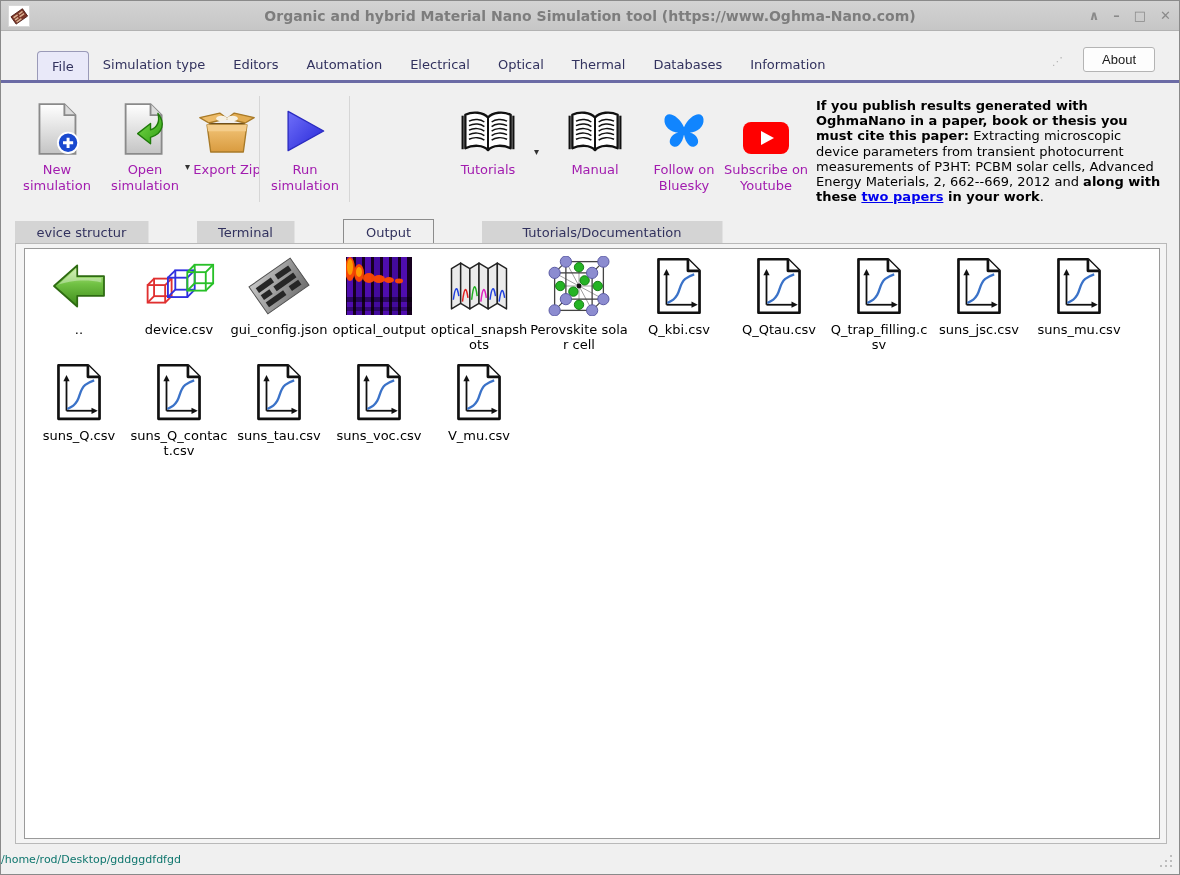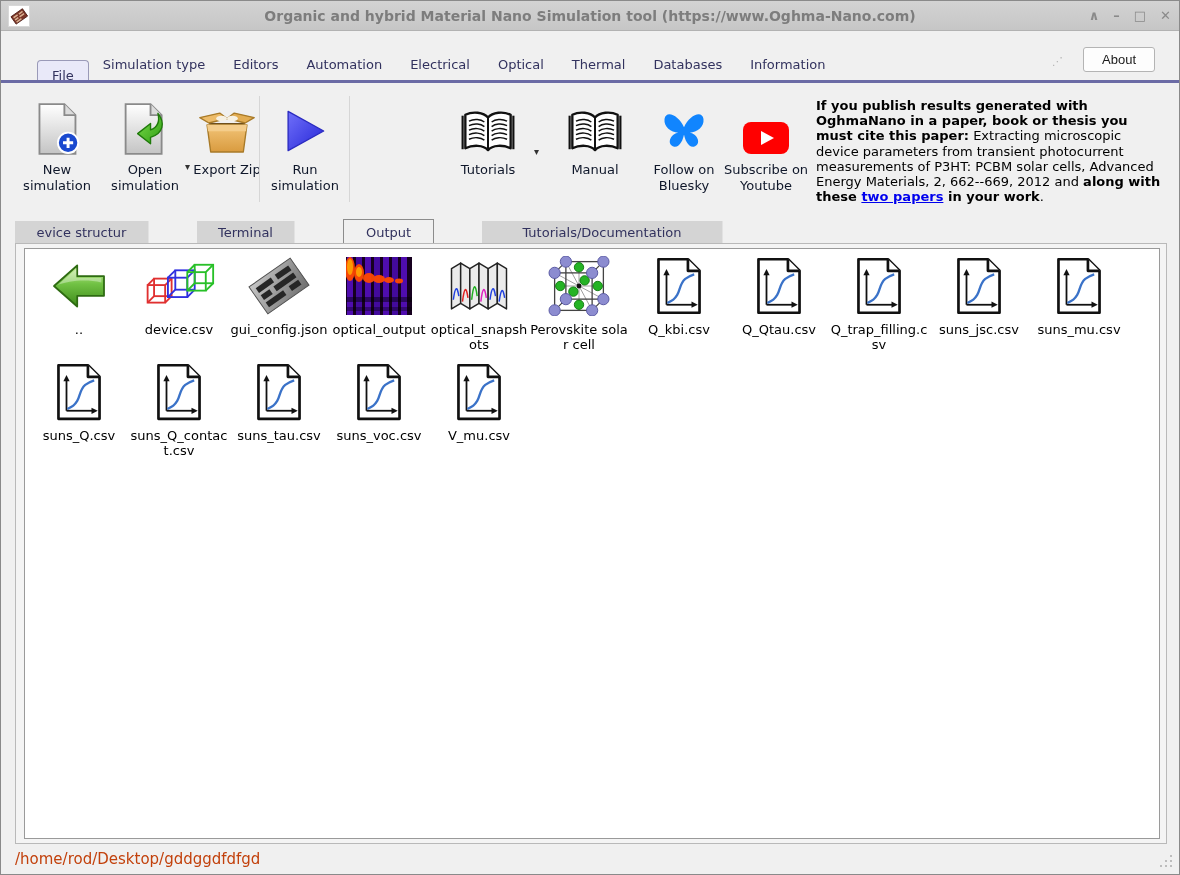--- a/index.html
+++ b/index.html
@@ -12,30 +12,30 @@
     display:flex; align-items:center; }
   .appicon { position:absolute; left:7px; top:4px; width:22px; height:22px; background:#fff; border:1px solid #d8d8d8; display:flex; align-items:center; justify-content:center; }
   .title { width:100%; text-align:center; font-size:14px; font-weight:bold; color:#7d7d7d; }
   .winctrls { position:absolute; right:8px; top:0; height:30px; display:flex; align-items:center; gap:14px; }
   .winctrls span { color:#8a8a8a; font-size:13px; font-weight:bold; cursor:default; line-height:30px; }
 
   
   .menurow { position:absolute; left:0; top:30px; width:100%; height:52px; background:#f0f0f0; }
   .menutabs { position:absolute; left:36px; bottom:3px; display:flex; align-items:flex-end; }
   .menutab { padding:7px 14px 8px 14px; font-size:13px; color:#32325e; cursor:default; }
-  .menutab.active { background:#e9e9f9; border:1px solid #9a9ab8; border-bottom:none; border-radius:4px 4px 0 0; padding-bottom:0; margin-bottom:-3px; }
+  .menutab.active { background:#e9e9f9; border:1px solid #9a9ab8; border-bottom:none; border-radius:4px 4px 0 0; padding-bottom:9px; margin-bottom:-3px; }
   .menuline { position:absolute; left:0; bottom:0; width:100%; height:3px; background:#6b6ba5; }
   .about-grip { position:absolute; right:116px; top:24px; color:#b5b5b5; font-size:11px; }
   .aboutbtn { position:absolute; right:24px; top:16px; padding:4px 18px; background:#fdfdfd; border:1px solid #b4b4b4; border-radius:3px; font-size:13px; color:#1a1a1a; }
 
   
   .ribbon { position:absolute; left:0; top:85px; width:100%; height:127px; background:#f0f0f0; }
   .tbtn { position:absolute; top:8px; display:flex; flex-direction:column; align-items:center; cursor:default; }
   .tbtn-icon { height:62px; display:flex; align-items:flex-end; justify-content:center; }
-  .tbtn-label { margin-top:6px; font-size:13px; color:#0f172a; text-align:center; line-height:16px; }
+  .tbtn-label { margin-top:6px; font-size:13px; color:#a21caf; text-align:center; line-height:16px; }
   .caret { position:absolute; font-size:10px; color:#333; }
   .vsep { position:absolute; top:10px; height:106px; width:1px; background:#d6d6d6; }
   .citation { position:absolute; left:815px; top:12px; width:350px; font-size:13px; line-height:15.2px; color:#000; }
   .citation b { font-weight:bold; }
   .citation a { color:#0000ee; font-weight:bold; text-decoration:underline; cursor:pointer; }
 
   
   .ctabrow { position:absolute; left:14px; top:218px; height:25px; display:flex; align-items:flex-end;gap:48px; }
   .ctab { height:23px; background:#d4d4d4; font-size:13px; color:#32325e; display:flex; align-items:center; justify-content:center; overflow:hidden; white-space:nowrap; cursor:default; border-right:1px solid #e2e2e2; }
   .ctab.active { height:25px; background:#f0f0f0; border:1px solid #8c8c8c; border-bottom:none; position:relative; }
@@ -44,21 +44,21 @@
   
   .panel { position:absolute; left:14px; top:242px; width:1152px; height:601px; background:#f4f4f4; border:1px solid #b9b9b9; }
   .whitebox { position:absolute; left:8px; top:4px; width:1136px; height:591px; background:#ffffff; border:1px solid #9a9a9a; overflow:hidden; }
   .grid { display:flex; flex-wrap:wrap; align-content:flex-start; padding:6px 4px; }
   .fitem { width:100px; height:106px; display:flex; flex-direction:column; align-items:center; cursor:default; }
   .ficon { width:100px; height:62px; display:flex; align-items:center; justify-content:center; }
   .flabel { margin-top:5px; font-size:13px; line-height:15px; color:#000; text-align:center; word-break:break-all; max-width:98px; }
 
   
   .statusbar { position:absolute; left:0; bottom:0; width:100%; height:30px; background:#f0f0f0; display:flex; align-items:center; }
-  .statustext { margin-left:14px; font-size:15px; color:#c2410c; }
+  .statustext { font-size:11px; color:#0f766e; }
   .sizegrip { position:absolute; right:6px; bottom:6px; width:14px; height:14px;
     background:
       radial-gradient(circle at 12px 2px, #bdbdbd 1.2px, transparent 1.3px),
       radial-gradient(circle at 12px 7px, #bdbdbd 1.2px, transparent 1.3px),
       radial-gradient(circle at 7px 7px, #bdbdbd 1.2px, transparent 1.3px),
       radial-gradient(circle at 12px 12px, #bdbdbd 1.2px, transparent 1.3px),
       radial-gradient(circle at 7px 12px, #bdbdbd 1.2px, transparent 1.3px),
       radial-gradient(circle at 2px 12px, #bdbdbd 1.2px, transparent 1.3px); }
 </style>
 </head>

